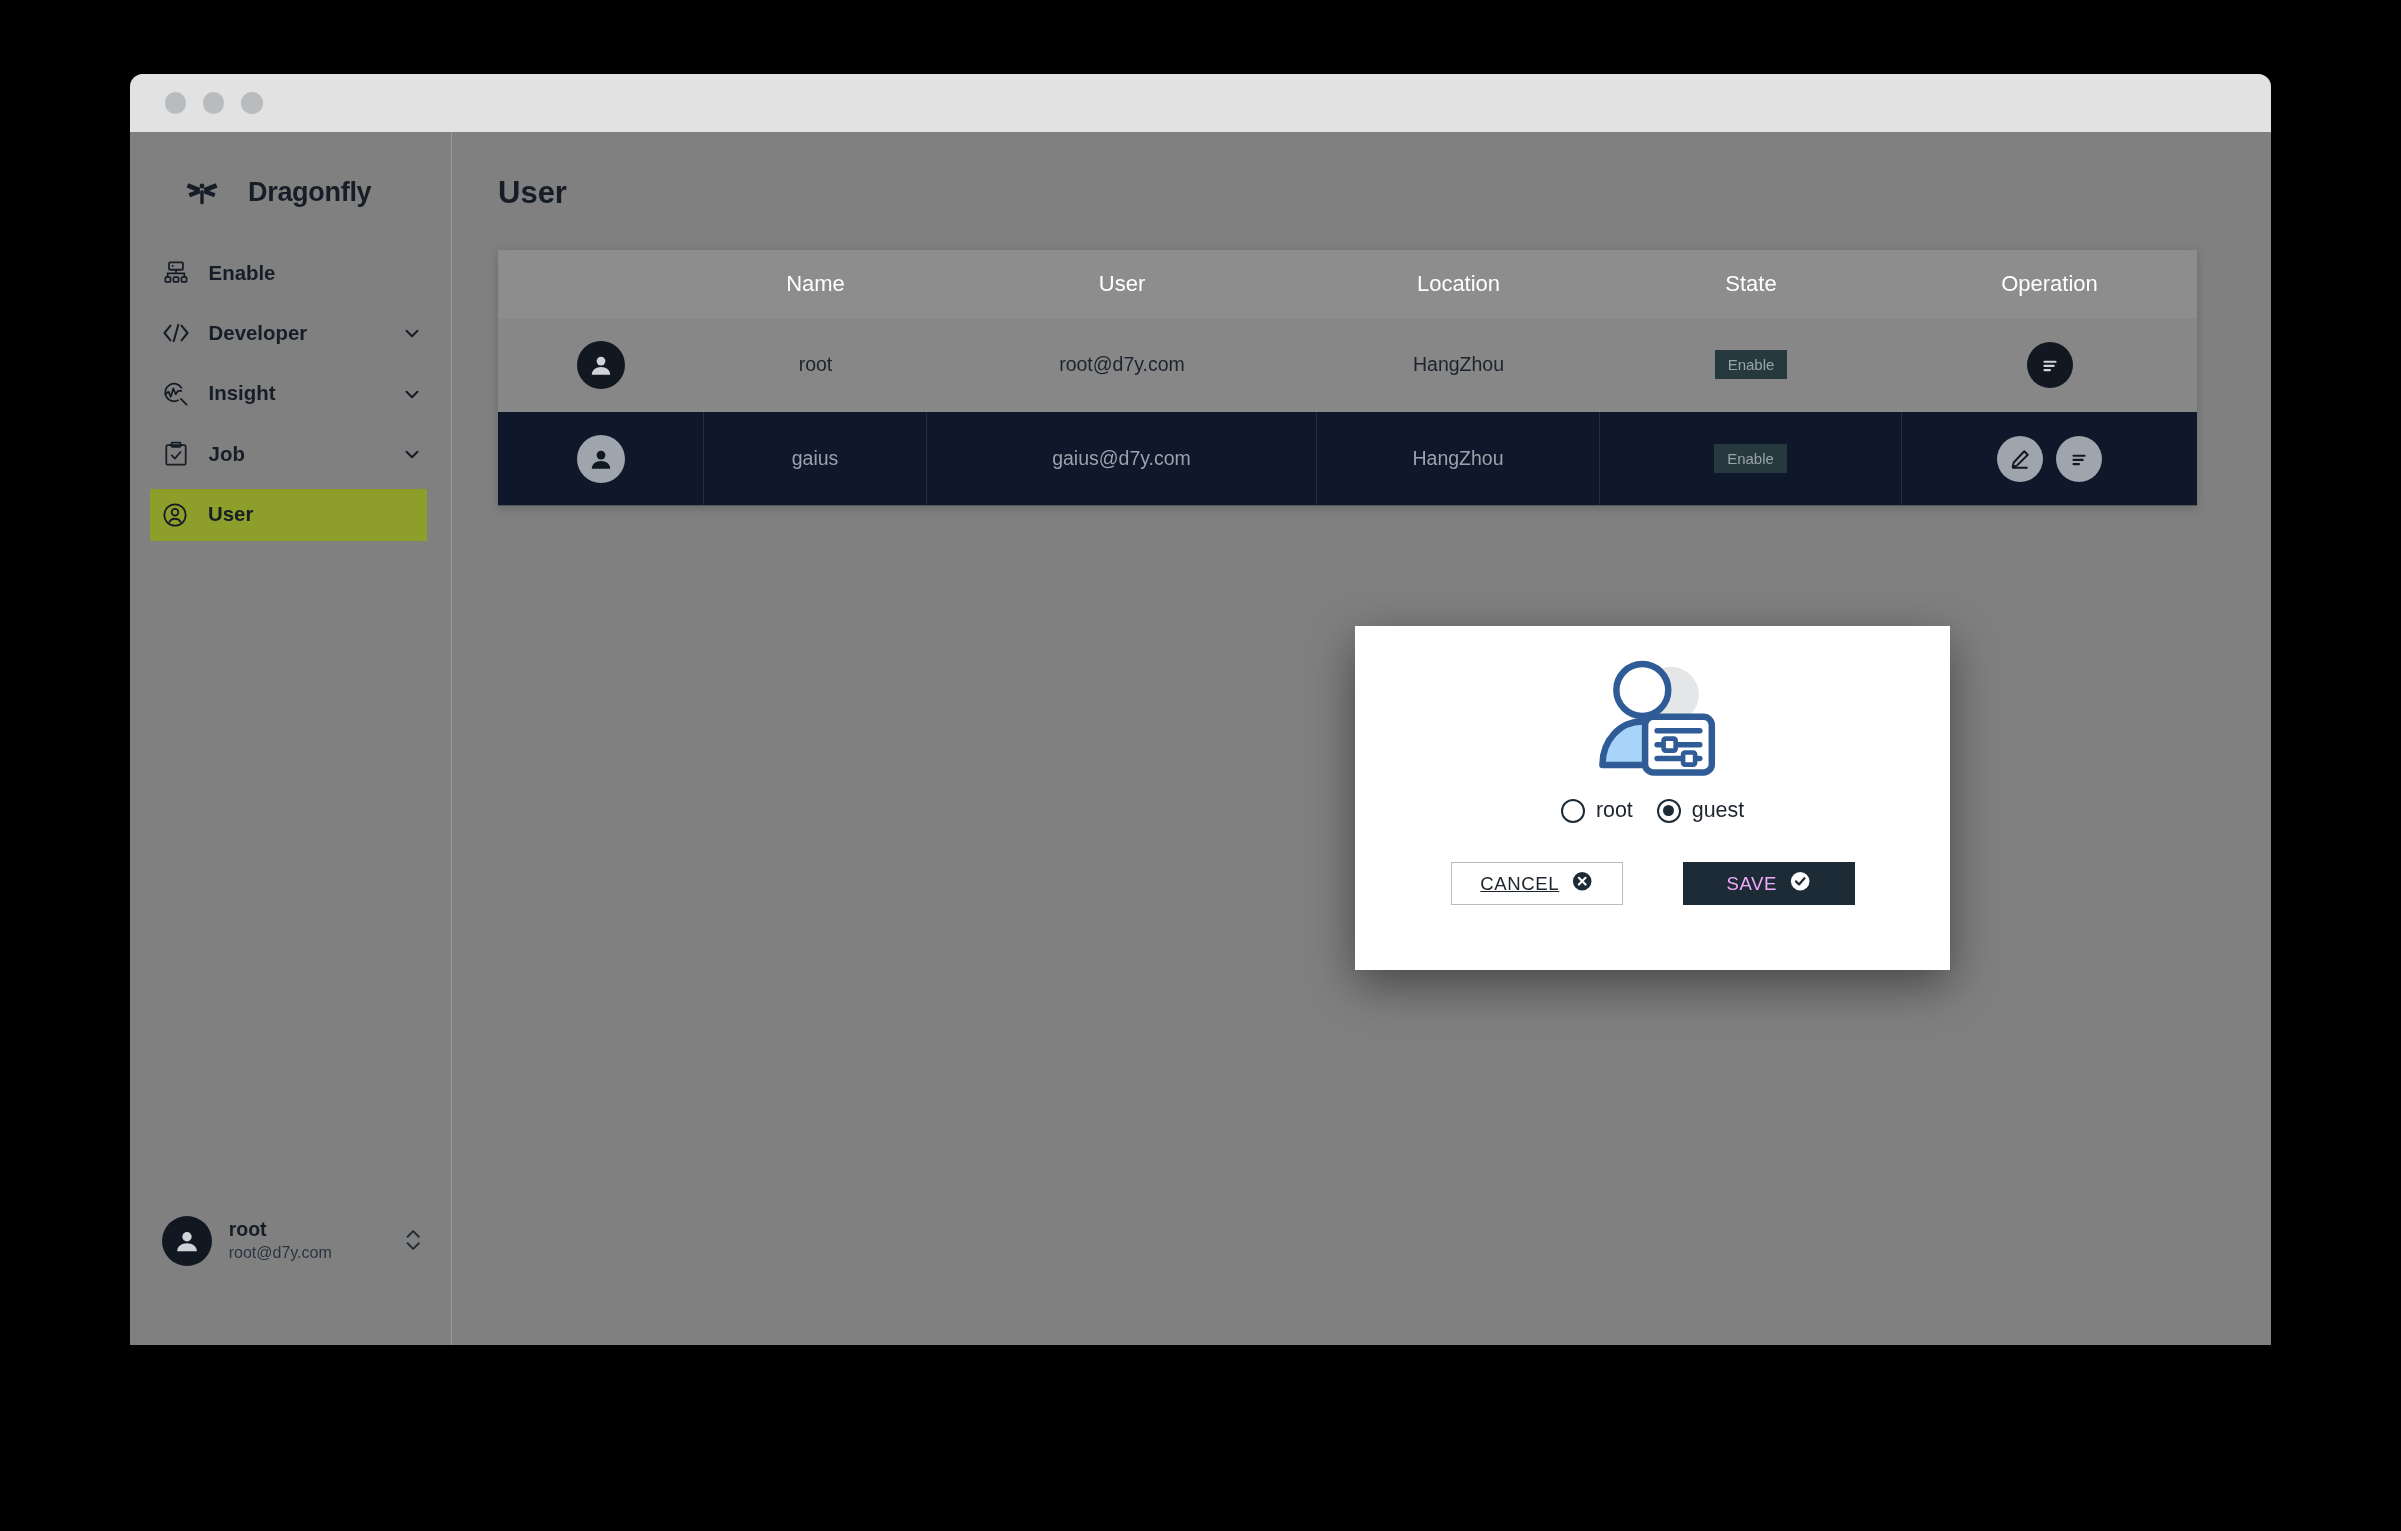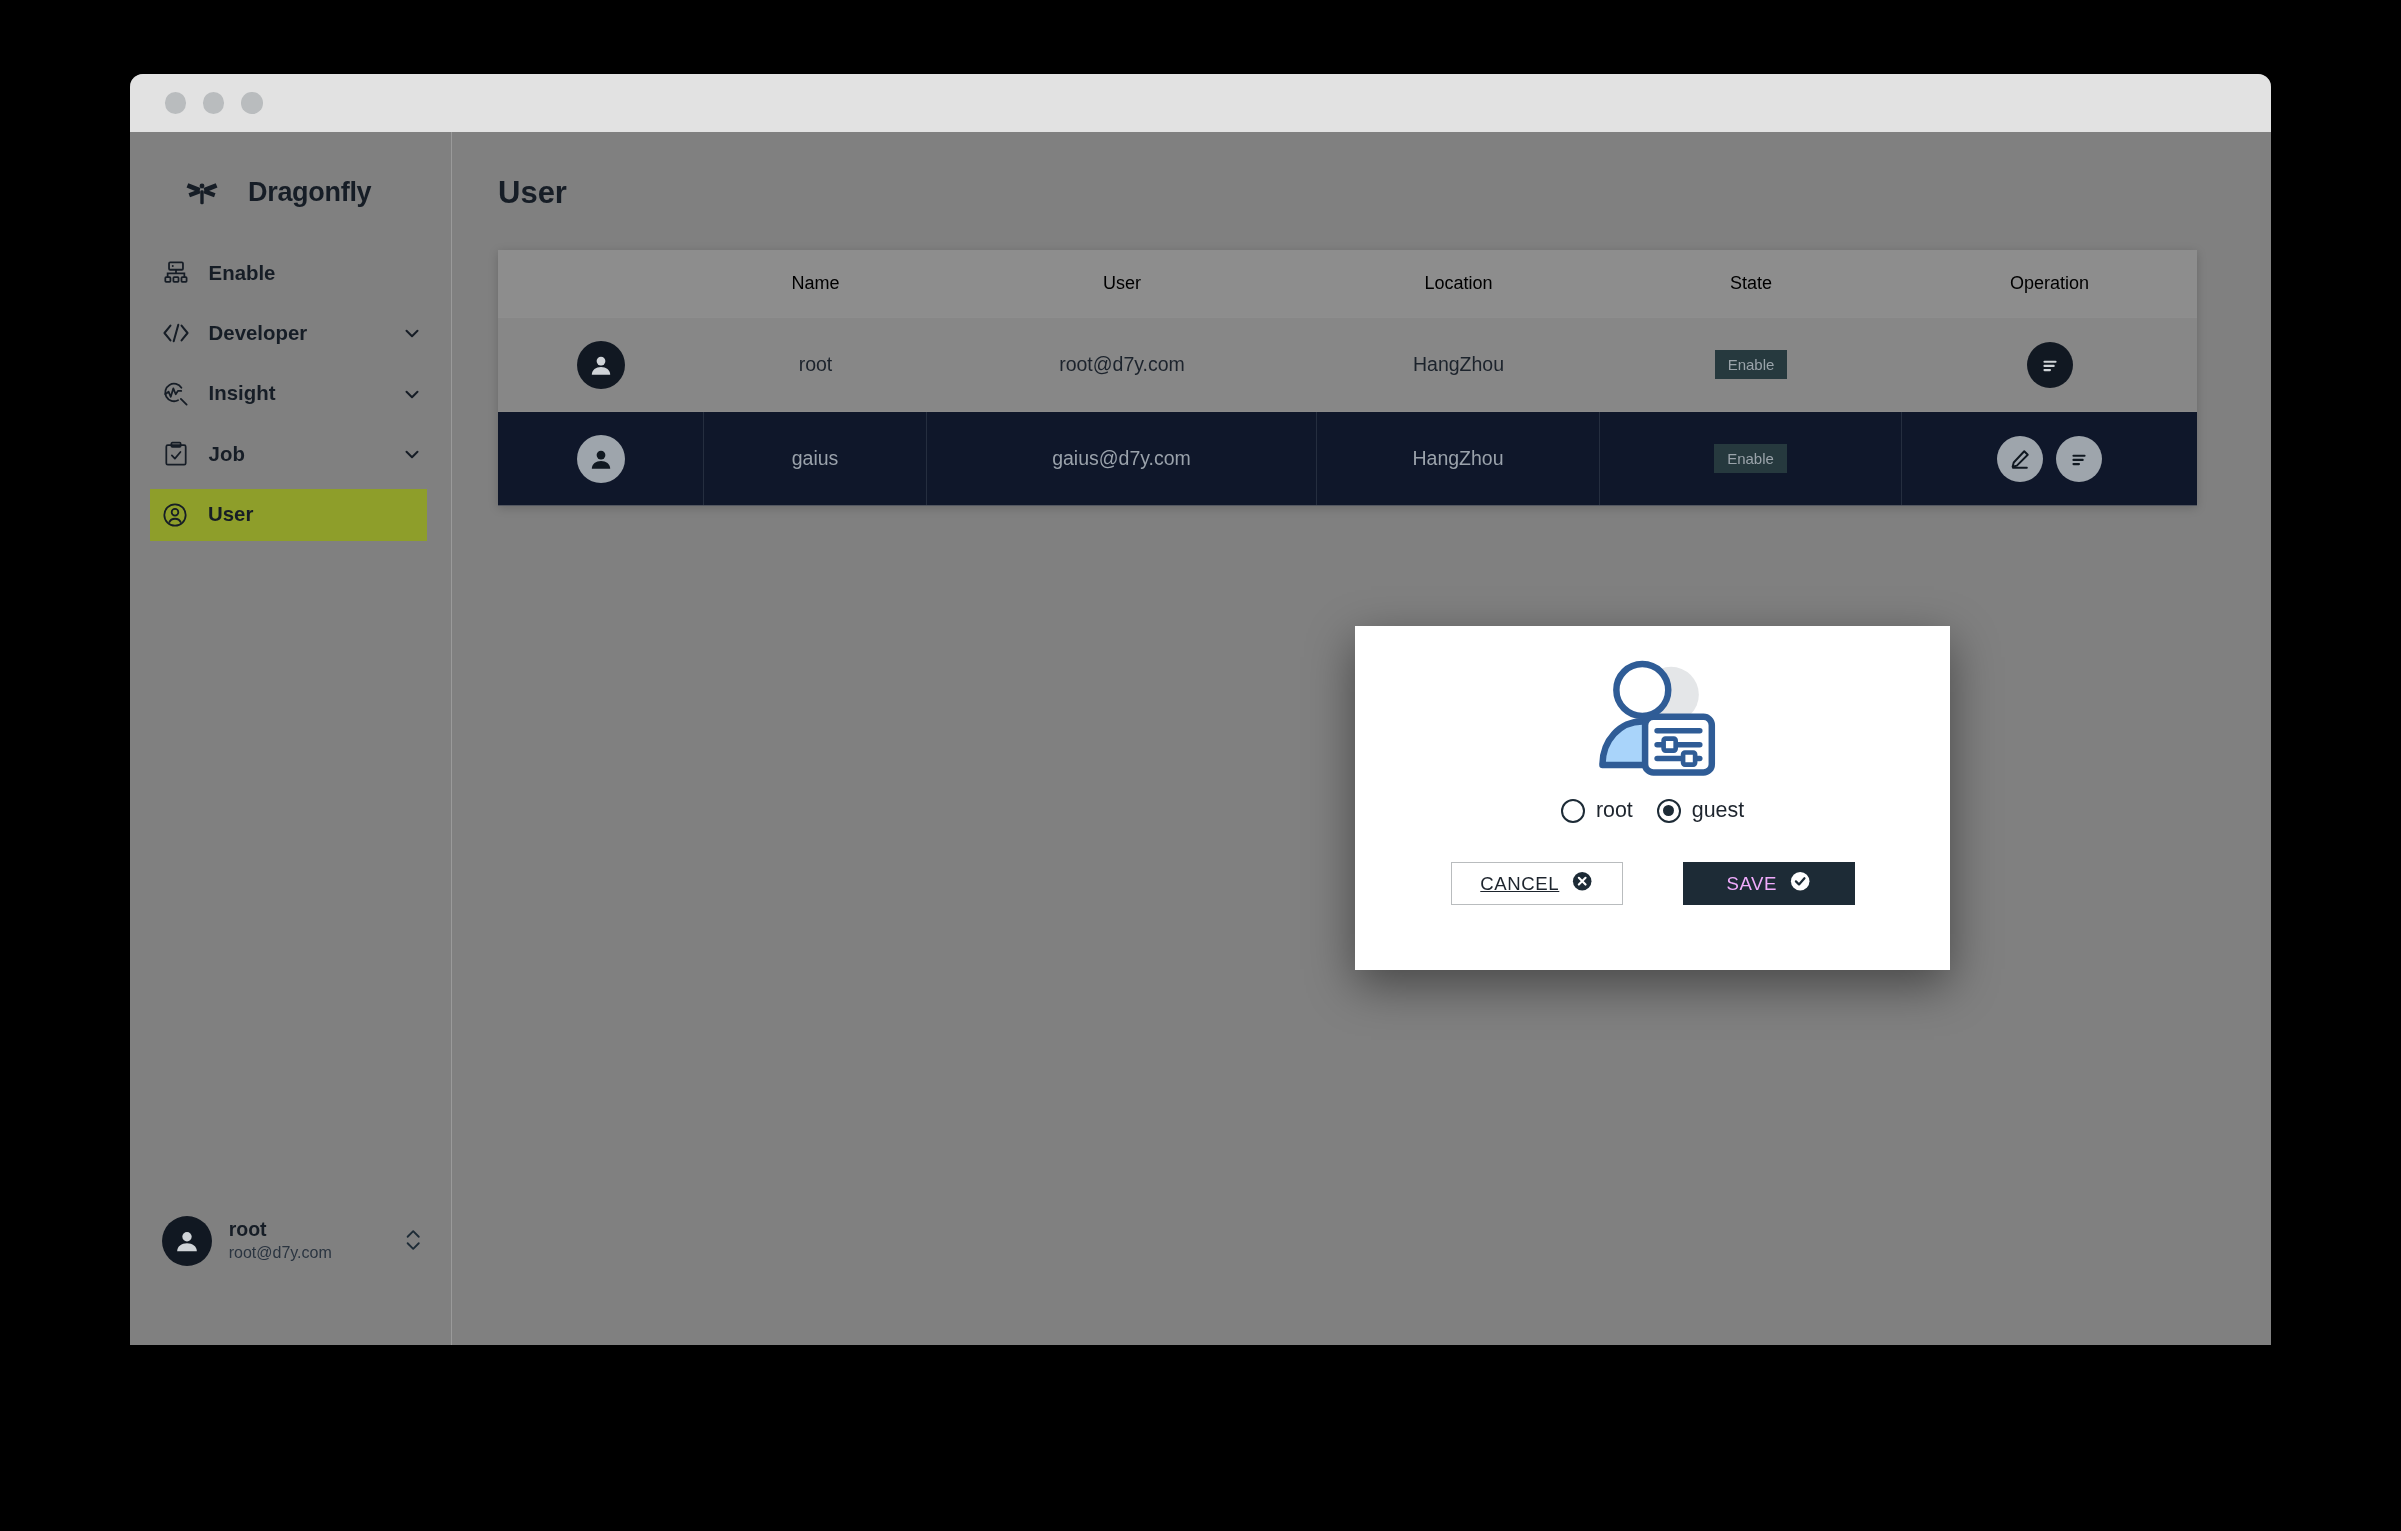--- a/index.html
+++ b/index.html
@@ -161,22 +161,22 @@
   .trow {
     display: flex;
     align-items: center;
   }
   #thead {
     height: 67px;
     background: rgba(255,255,255,0.05);
     border-bottom: 0.9px solid #8e8e8e;
   }
   #thead .cell {
-    font-size: 18px;
-    color: #000000;
+    font-size: 22px;
+    color: #ffffff;
   }
   .cell {
     text-align: center;
     box-sizing: border-box;
     display: flex;
     align-items: center;
     justify-content: center;
   }
   .c-avatar { flex: 0 0 206px; }
   .c-name   { flex: 0 0 223px; }

